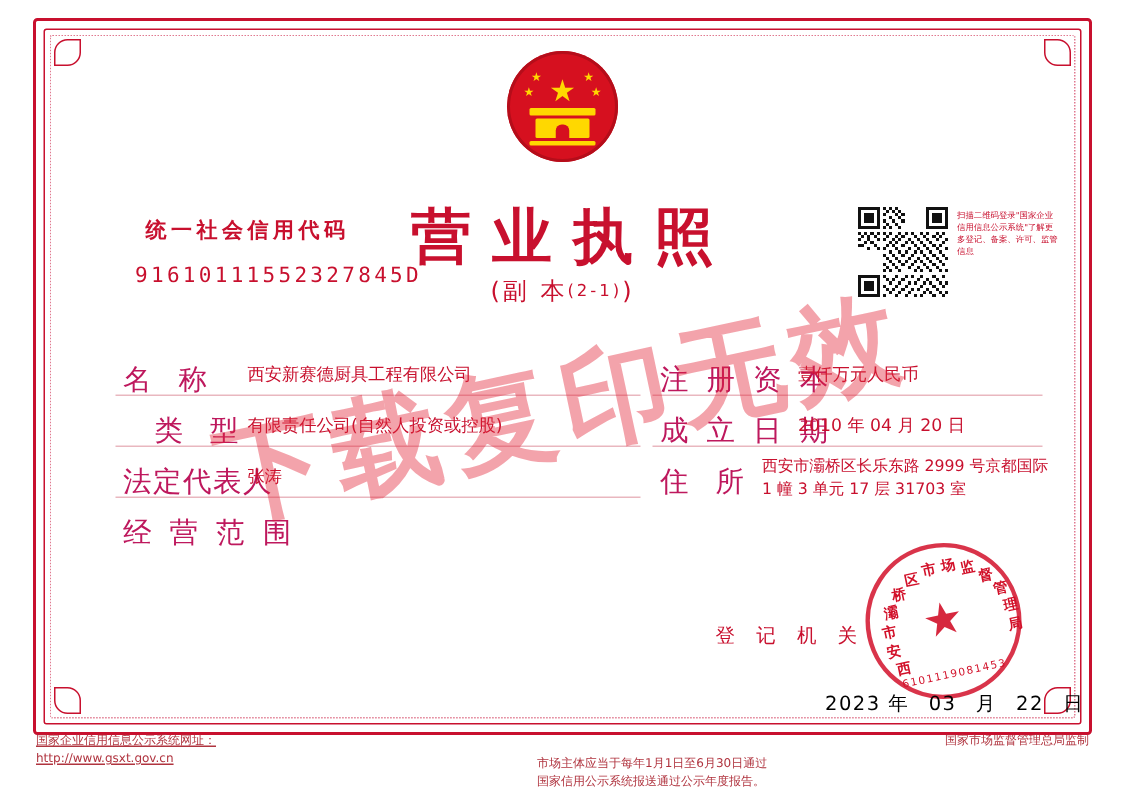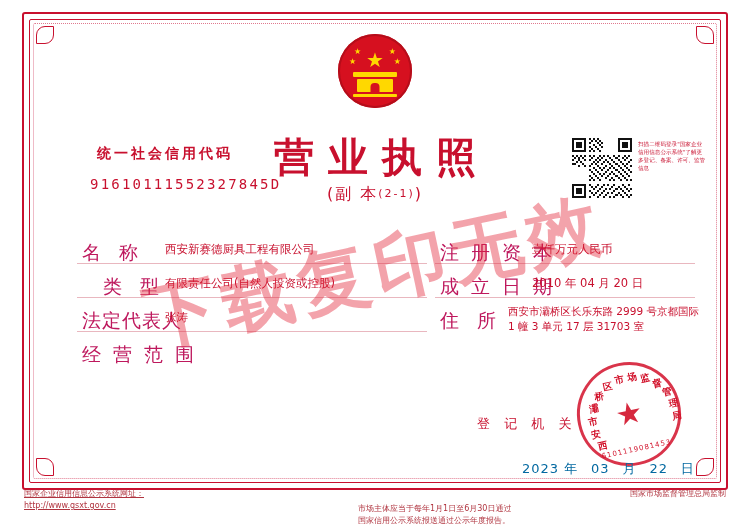--- a/index.html
+++ b/index.html
@@ -181,22 +181,22 @@
     font-size:9.5px;color:#d2112a;font-weight:bold;
     transform-origin:0 0;
   }
   .seal-bottom{
     position:absolute;left:0;right:0;bottom:12px;
     text-align:center;font-size:7px;color:#d2112a;letter-spacing:1px;
   }
 
   
   .date-line{
-    position:absolute;left:500px;top:448px;
-    font-size:13px;color:#0369a1;letter-spacing:1px;
+    position:absolute;left:528px;top:448px;
+    font-size:13px;color:#000000;letter-spacing:1px;
     white-space:nowrap;
   }
   .date-line .u{display:inline-block;min-width:34px;text-align:center;}
 
   
   .watermark{
     position:absolute;
     left:50%;top:272px;
     transform:translate(-50%,-50%) rotate(-12deg);
     font-size:72px;font-weight:bold;

